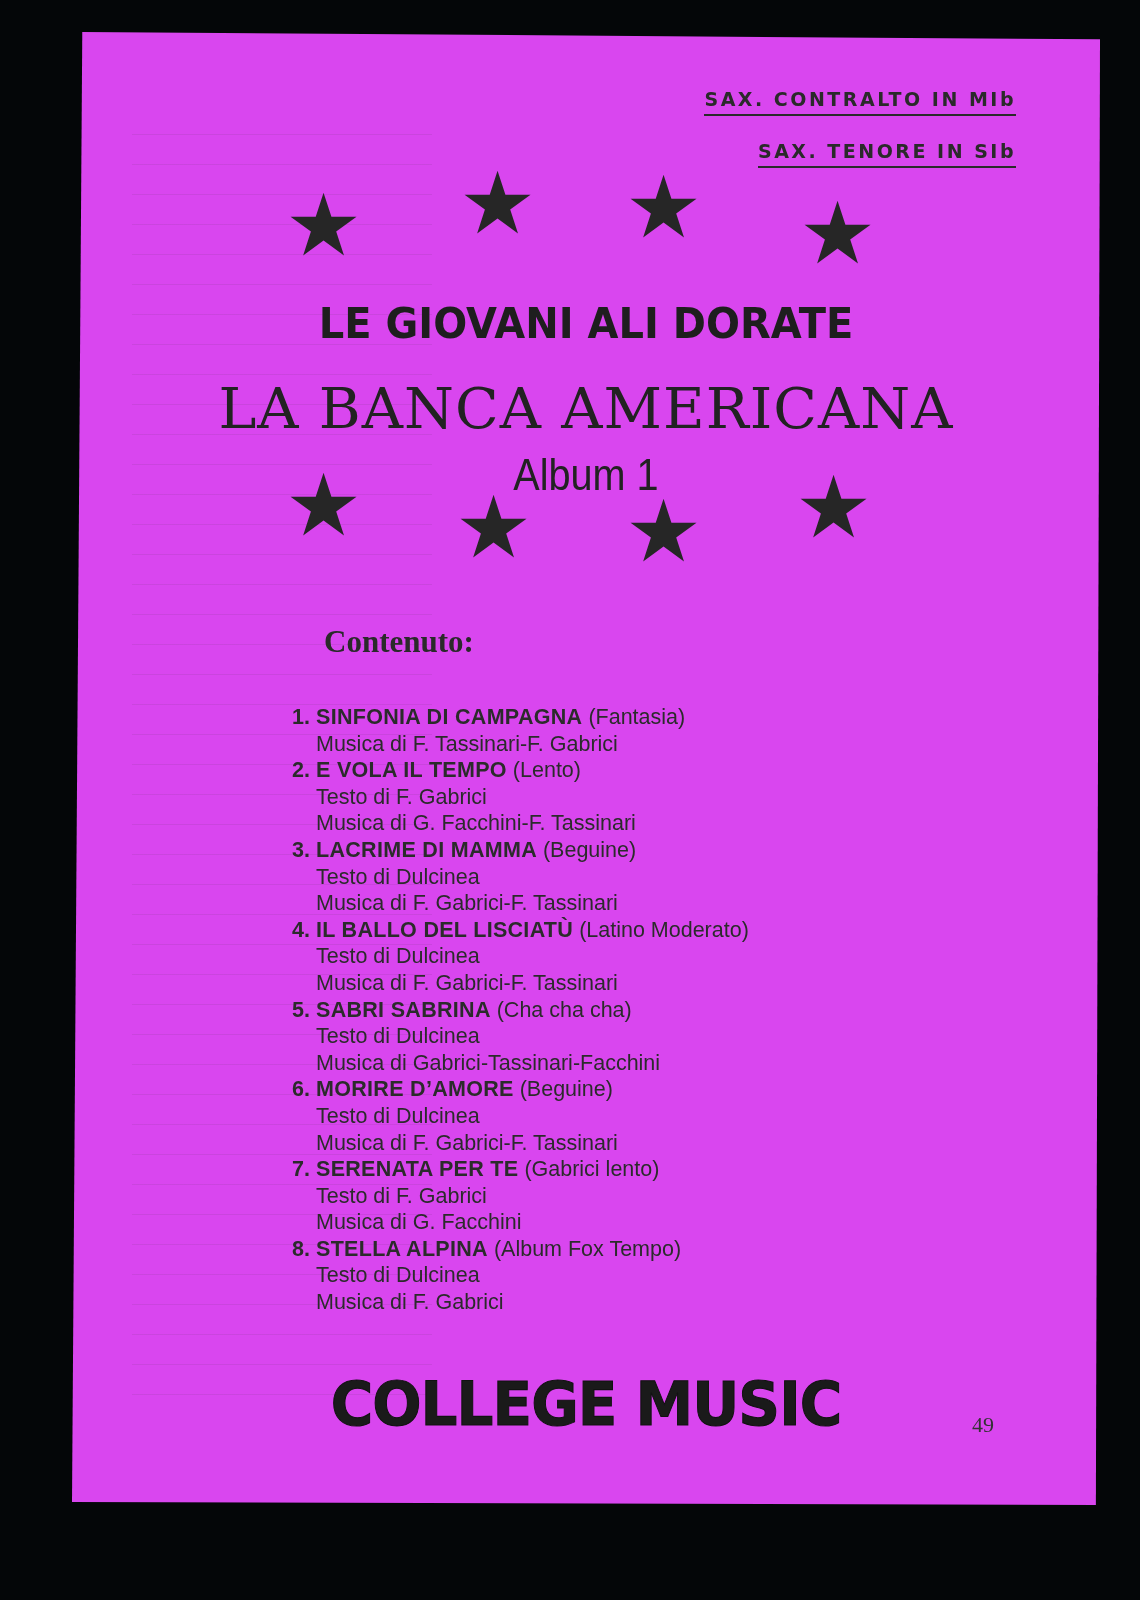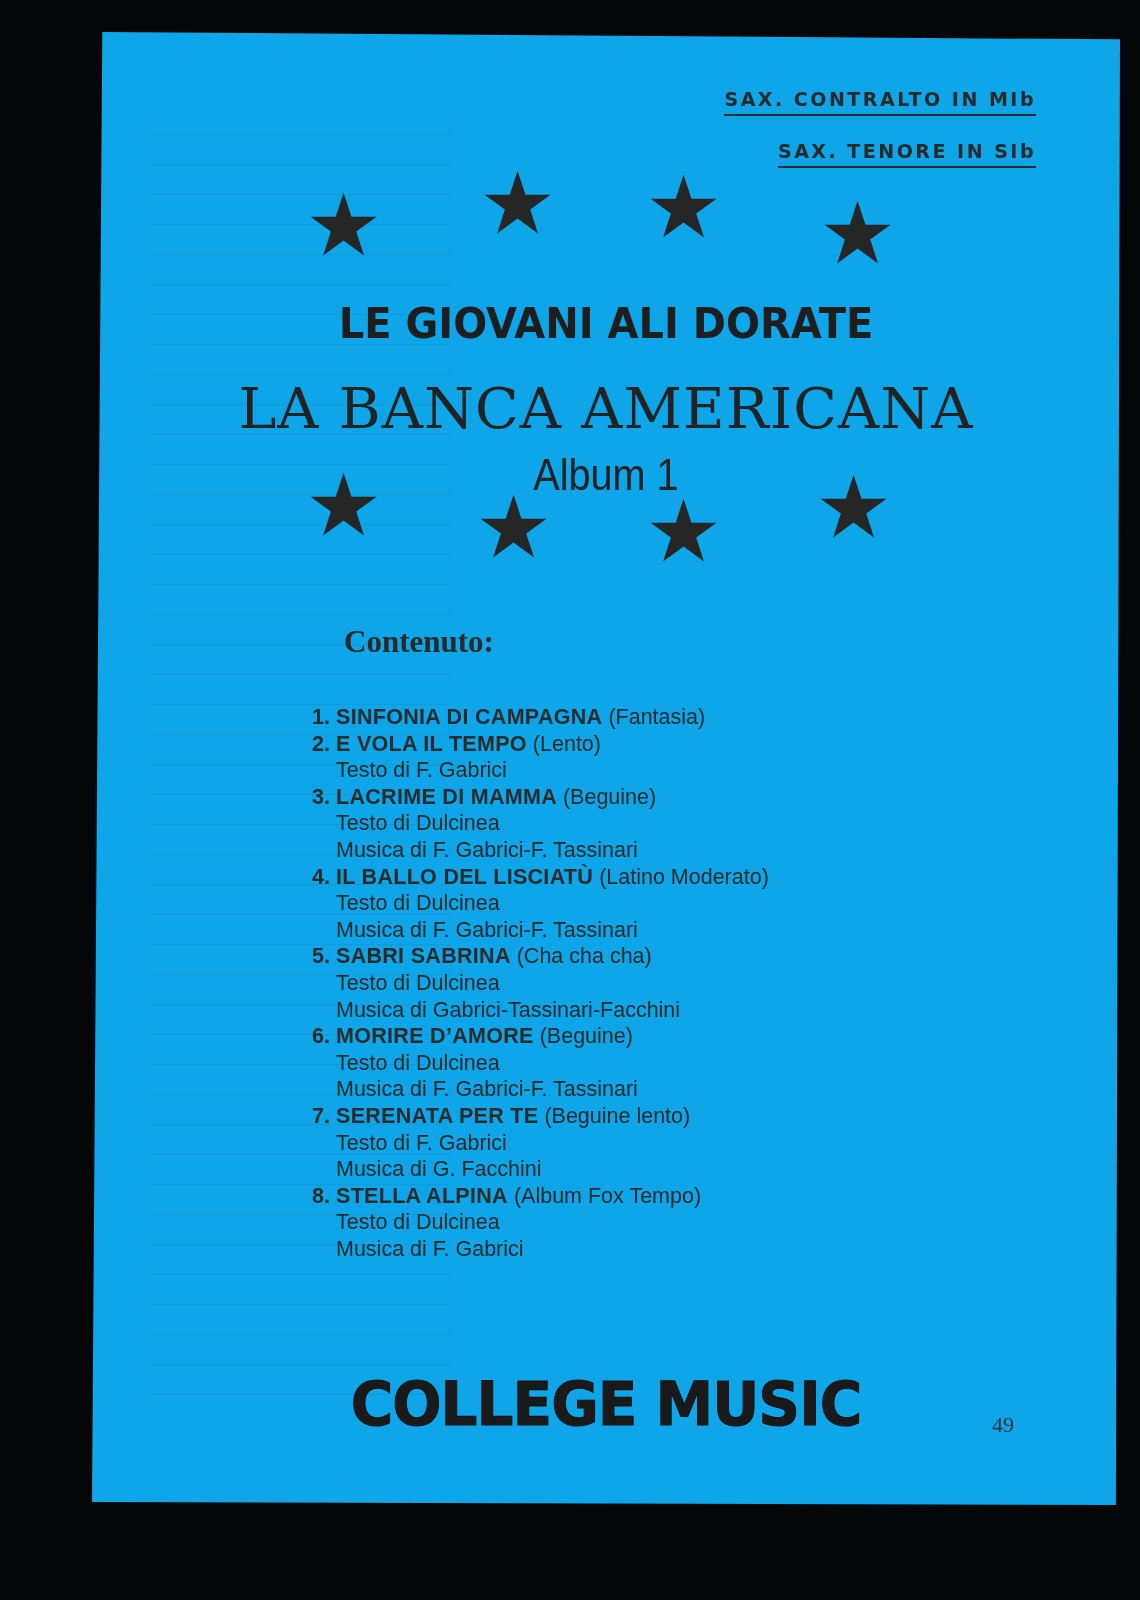--- a/index.html
+++ b/index.html
@@ -1,19 +1,19 @@
 <!DOCTYPE html>
 <html><head>
 <meta charset="utf-8">
 <style>
   html, body { margin:0; padding:0; }
   body { width:1140px; height:1600px; background:#040608; position:relative; overflow:hidden; }
   .page {
-    position:absolute; left:92px; top:32px; width:1028px; height:1473px;
-    background:#0ea5e9;
+    position:absolute; left:72px; top:32px; width:1028px; height:1473px;
+    background:#d946ef;
     clip-path: polygon(1% 0%, 100% 0.5%, 99.6% 100%, 0% 99.8%);
   }
   .ghost { position:absolute; left:60px; top:80px; width:300px; height:1300px; opacity:0.09;
     background: repeating-linear-gradient(180deg, transparent 0 22px, #333 22px 23px, transparent 23px 30px); }
   .sax { position:absolute; right:84px; font-family:"DejaVu Sans", sans-serif; font-weight:bold;
     font-size:19px; letter-spacing:2.5px; color:#2a2a2a; border-bottom:2px solid #2a2a2a; padding-bottom:4px; }
   .sax1 { top:56px; }
   .sax2 { top:108px; }
   .star { position:absolute; color:#262626; font-size:86px; line-height:1; font-family:"DejaVu Sans", sans-serif; }
   .series { position:absolute; left:0; right:0; top:268px; text-align:center;
@@ -58,26 +58,28 @@
   <span class="star" style="left:553px;top:456px;">★</span>
   <span class="star" style="left:723px;top:432px;">★</span>
 
   <div class="contenuto">Contenuto:</div>
 
   <div class="toc">
     <div class="entry">
       <span class="num">1.</span>
       <span class="song">SINFONIA DI CAMPAGNA</span>
       <span>(Fantasia)</span>
+      <span class="credit">Musica di F. Tassinari-F. Gabrici</span>
     </div>
     <div class="entry">
       <span class="num">2.</span>
       <span class="song">E VOLA IL TEMPO</span>
       <span>(Lento)</span>
       <span class="credit">Testo di F. Gabrici</span>
+      <span class="credit">Musica di G. Facchini-F. Tassinari</span>
     </div>
     <div class="entry">
       <span class="num">3.</span>
       <span class="song">LACRIME DI MAMMA</span>
       <span>(Beguine)</span>
       <span class="credit">Testo di Dulcinea</span>
       <span class="credit">Musica di F. Gabrici-F. Tassinari</span>
     </div>
     <div class="entry">
       <span class="num">4.</span>
@@ -96,21 +98,21 @@
     <div class="entry">
       <span class="num">6.</span>
       <span class="song">MORIRE D’AMORE</span>
       <span>(Beguine)</span>
       <span class="credit">Testo di Dulcinea</span>
       <span class="credit">Musica di F. Gabrici-F. Tassinari</span>
     </div>
     <div class="entry">
       <span class="num">7.</span>
       <span class="song">SERENATA PER TE</span>
-      <span>(Beguine lento)</span>
+      <span>(Gabrici lento)</span>
       <span class="credit">Testo di F. Gabrici</span>
       <span class="credit">Musica di G. Facchini</span>
     </div>
     <div class="entry">
       <span class="num">8.</span>
       <span class="song">STELLA ALPINA</span>
       <span>(Album Fox Tempo)</span>
       <span class="credit">Testo di Dulcinea</span>
       <span class="credit">Musica di F. Gabrici</span>
     </div>

